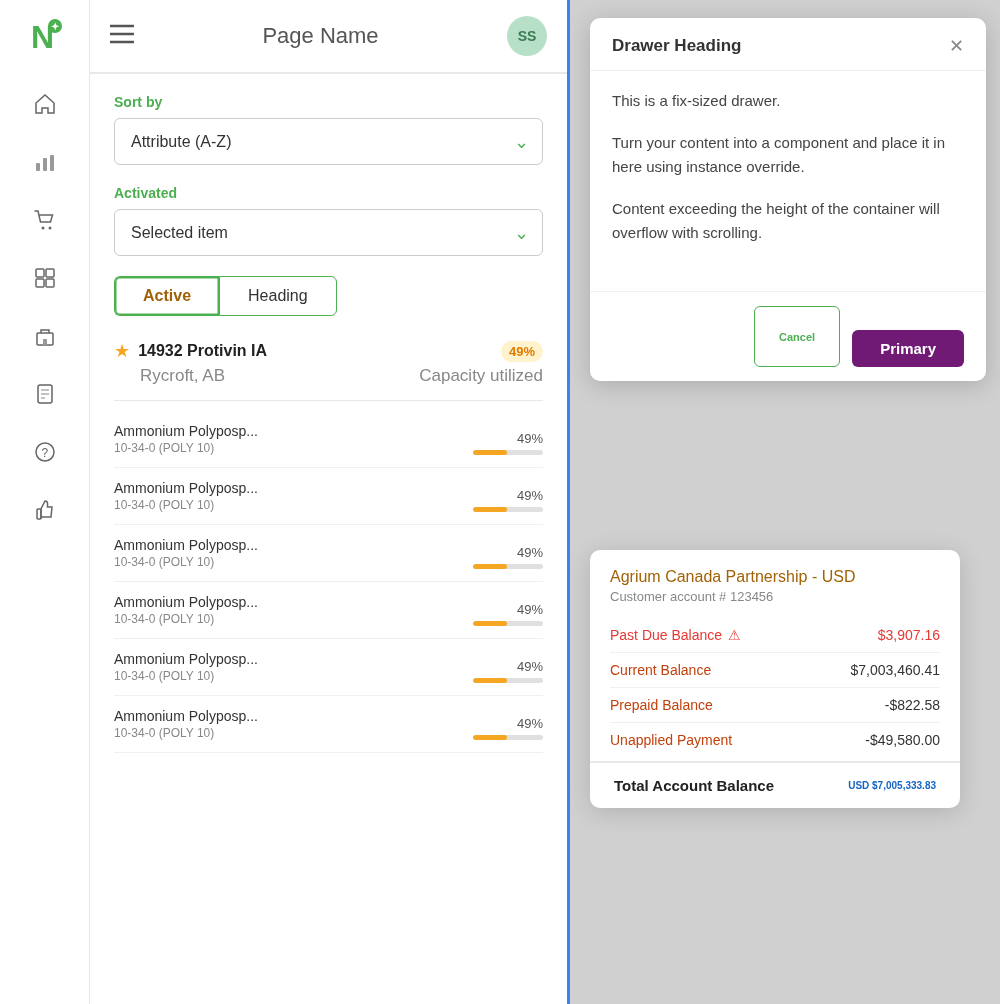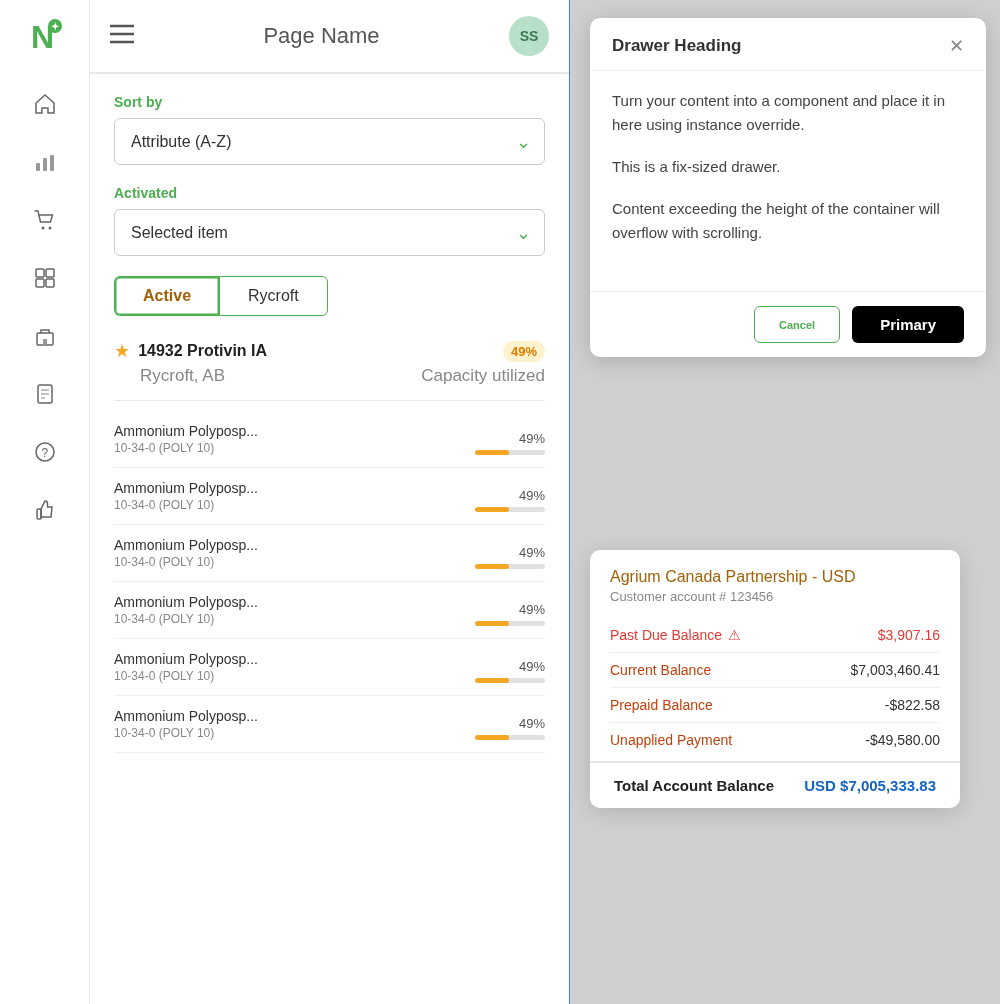--- a/index.html
+++ b/index.html
@@ -52,21 +52,21 @@
     }
 
     
     .main-panel {
       position: absolute;
       left: 90px;
       top: 0;
       width: 480px;
       height: 1004px;
       background: #fff;
-      border-right: 1px solid #3b82f6;
+      border-right: 3px solid #3b82f6;
       overflow: hidden;
     }
 
     
     .header {
       display: flex;
       align-items: center;
       justify-content: space-between;
       padding: 16px 20px;
       border-bottom: 2px solid #e8e8e8;
@@ -278,25 +278,26 @@
       background: #fff;
       color: #4caf50;
       font-size: 11px;
       font-weight: 600;
       cursor: pointer;
     }
     .btn-primary {
       padding: 10px 28px;
       border: none;
       border-radius: 6px;
-      background: #000000;
+      background: #701a75;
       color: #fff;
       font-size: 15px;
       font-weight: 700;
       cursor: pointer;
+      margin-top: 24px;
     }
 
     
     .account-card {
       position: absolute;
       top: 550px;
       left: 590px;
       width: 370px;
       background: #fff;
       border-radius: 10px;
@@ -340,21 +341,21 @@
     .balance-value.past-due { color: #e53935; }
     .warning-icon { color: #e53935; font-size: 14px; }
     .account-card-footer {
       padding: 14px 24px;
       border-top: 2px solid #e8e8e8;
       display: flex;
       justify-content: space-between;
       align-items: center;
     }
     .total-label { font-size: 15px; font-weight: 700; color: #222; }
-    .total-value { font-size: 15px; font-weight: 700; color: #1565c0; }
+    .total-value { font-size: 10px; font-weight: 700; color: #1565c0; }
   </style>
 </head>
 <body>
 
 <div class="sidebar">
   <div class="sidebar-logo">
     <svg width="44" height="44" viewBox="0 0 44 44">
       <rect width="44" height="44" rx="6" fill="#fff"></rect>
       <text x="8" y="34" font-size="32" font-weight="900" fill="#4caf50" font-family="Arial">N</text>
       <circle cx="32" cy="12" r="7" fill="#4caf50"></circle>
@@ -445,21 +446,21 @@
     <div class="section-label">Activated</div>
     <div class="dropdown-wrapper">
       <select class="dropdown-select">
         <option>Selected item</option>
       </select>
       <span class="dropdown-chevron">⌄</span>
     </div>
 
     <div class="toggle-group">
       <button class="toggle-btn active">Active</button>
-      <button class="toggle-btn">Rycroft</button>
+      <button class="toggle-btn">Heading</button>
     </div>
 
     <div class="featured-item">
       <div class="featured-header">
         <div class="featured-title-row">
           <span class="star-icon">★</span>
           <span class="featured-name">14932 Protivin IA</span>
         </div>
         <span class="capacity-badge">49%</span>
       </div>
@@ -545,22 +546,22 @@
     </div>
   </div>
 </div>
 
 <div class="drawer-panel">
   <div class="drawer-header">
     <span class="drawer-title">Drawer Heading</span>
     <span class="drawer-close">✕</span>
   </div>
   <div class="drawer-body">
+    <p class="drawer-text">This is a fix-sized drawer.</p>
     <p class="drawer-text">Turn your content into a component and place it in here using instance override.</p>
-    <p class="drawer-text">This is a fix-sized drawer.</p>
     <p class="drawer-text">Content exceeding the height of the container will overflow with scrolling.</p>
   </div>
   <div class="drawer-footer">
     <button class="btn-cancel">Cancel</button>
     <button class="btn-primary">Primary</button>
   </div>
 </div>
 
 <div class="account-card">
   <div class="account-card-header">

